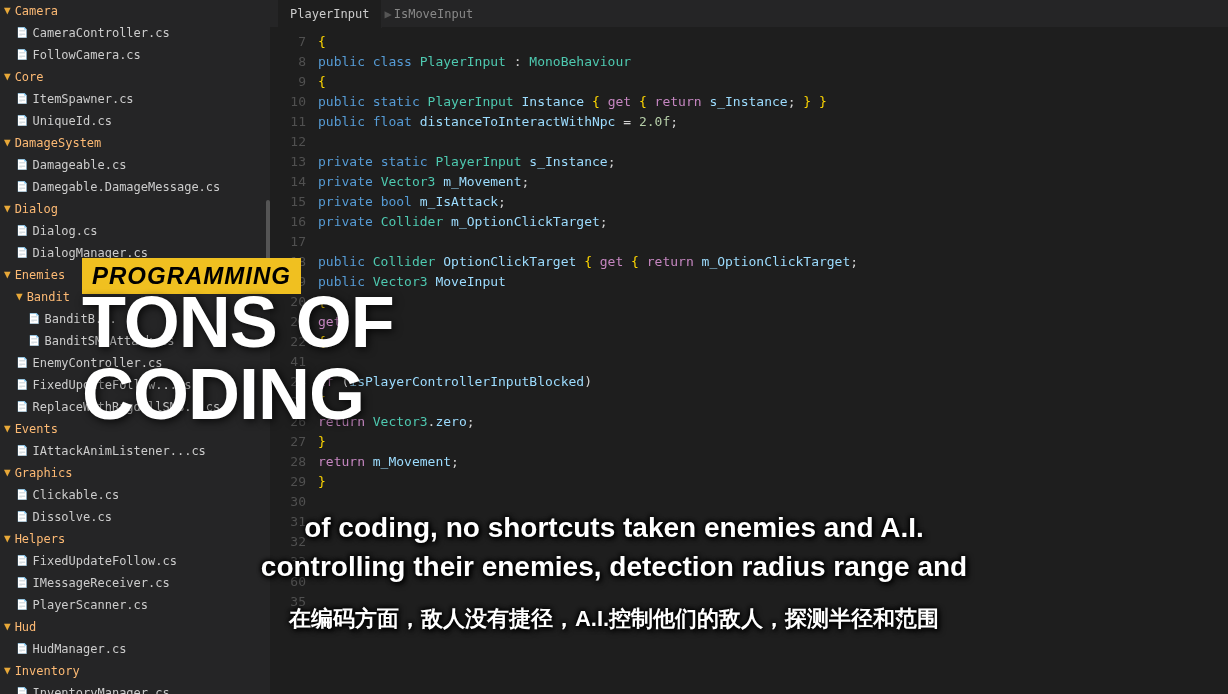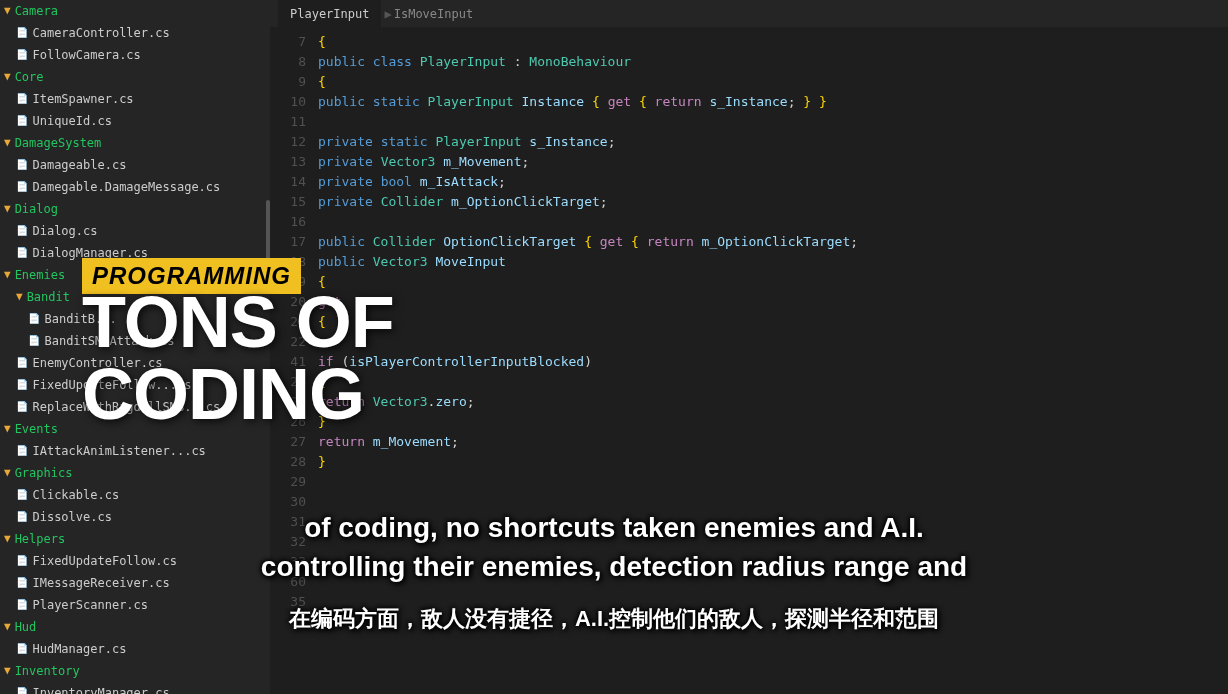--- a/index.html
+++ b/index.html
@@ -34,21 +34,21 @@
     }
 
     .indent-0 { padding-left: 4px; }
     .indent-1 { padding-left: 16px; }
     .indent-2 { padding-left: 28px; }
 
     .folder-icon { color: #e8a838; margin-right: 4px; font-size: 11px; }
     .file-icon { color: #75beff; margin-right: 4px; font-size: 10px; }
 
     .tree-label { color: #cccccc; }
-    .tree-folder { color: #22c55e; font-weight: normal; }
+    .tree-folder { color: #fdba74; font-weight: normal; }
 
     
     #code-area {
       position: absolute;
       left: 270px; top: 0;
       width: 958px;
       height: 694px;
       background: #1e1e1e;
       overflow: hidden;
     }
@@ -394,20 +394,21 @@
       <div>33</div>
       <div>60</div>
       <div>35</div>
       <div>36</div>
     </div>
     <div id="code-lines">
       <div><span class="bracket">    {</span></div>
       <div>        <span class="kw">public</span> <span class="kw">class</span> <span class="type">PlayerInput</span> <span class="plain">:</span> <span class="type">MonoBehaviour</span></div>
       <div>        <span class="bracket">{</span></div>
       <div>            <span class="kw">public</span> <span class="kw">static</span> <span class="type">PlayerInput</span> <span class="prop">Instance</span> <span class="bracket">{</span> <span class="kw2">get</span> <span class="bracket">{</span> <span class="kw2">return</span> <span class="prop">s_Instance</span><span class="punct">;</span> <span class="bracket">}</span> <span class="bracket">}</span></div>
+      <div>            <span class="kw">public</span> <span class="kw">float</span> <span class="prop">distanceToInteractWithNpc</span> <span class="punct">=</span> <span class="num">2.0f</span><span class="punct">;</span></div>
       <div>&nbsp;</div>
       <div>            <span class="kw">private</span> <span class="kw">static</span> <span class="type">PlayerInput</span> <span class="prop">s_Instance</span><span class="punct">;</span></div>
       <div>            <span class="kw">private</span> <span class="type">Vector3</span> <span class="prop">m_Movement</span><span class="punct">;</span></div>
       <div>            <span class="kw">private</span> <span class="kw">bool</span> <span class="prop">m_IsAttack</span><span class="punct">;</span></div>
       <div>            <span class="kw">private</span> <span class="type">Collider</span> <span class="prop">m_OptionClickTarget</span><span class="punct">;</span></div>
       <div>&nbsp;</div>
       <div>            <span class="kw">public</span> <span class="type">Collider</span> <span class="prop">OptionClickTarget</span> <span class="bracket">{</span> <span class="kw2">get</span> <span class="bracket">{</span> <span class="kw2">return</span> <span class="prop">m_OptionClickTarget</span><span class="punct">;</span></div>
       <div>            <span class="kw">public</span> <span class="type">Vector3</span> <span class="prop">MoveInput</span></div>
       <div>            <span class="bracket">{</span></div>
       <div>                <span class="kw2">get</span></div>

